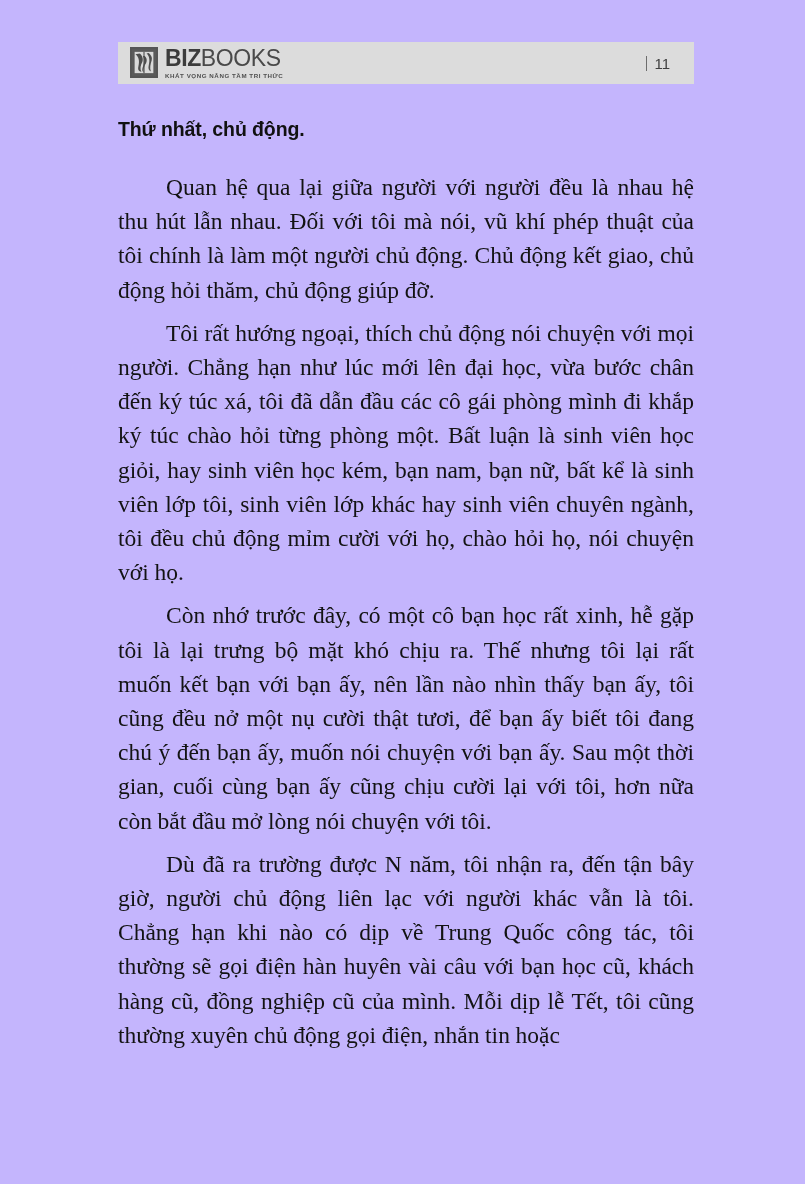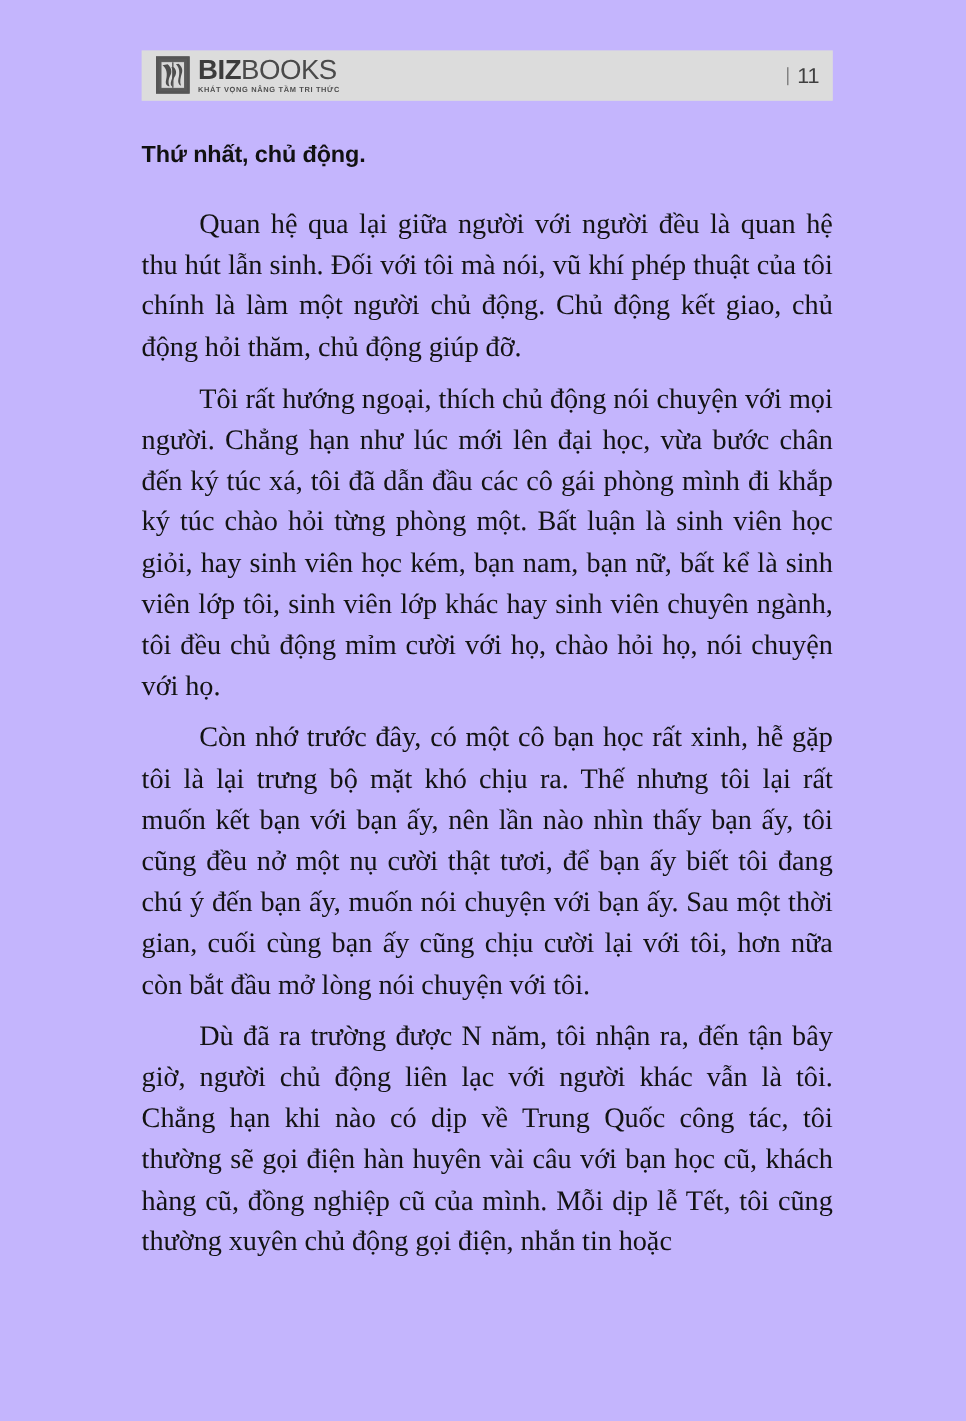--- a/index.html
+++ b/index.html
@@ -83,23 +83,23 @@
     letter-spacing: 0.55px;
     color: #4f4f4f;
     margin-top: 3px;
     white-space: nowrap;
   }
 
   .header-spacer { flex: 1 1 auto; }
 
   .folio {
     font-family: "Liberation Sans", sans-serif;
-    font-size: 18px;
+    font-size: 15px;
     color: #3f3f3f;
-    margin-right: 11px;
+    margin-right: 24px;
     display: flex;
     align-items: center;
     white-space: nowrap;
   }
   .folio .rule {
     display: inline-block;
     width: 1px;
     height: 15px;
     background: #6d6d6d;
     margin-right: 7px;
@@ -163,19 +163,19 @@
 
     <span class="folio">
         <span class="rule"></span>
         <span>11</span>
       </span>
   </div>
 
   <div class="content">
     <h2 class="section-title">Thứ nhất, chủ động.</h2>
 
-    <p class="para">Quan hệ qua lại giữa người với người đều là quan hệ thu hút lẫn sinh. Đối với tôi mà nói, vũ khí phép thuật của tôi chính là làm một người chủ động. Chủ động kết giao, chủ động hỏi thăm, chủ động giúp đỡ.</p>
+    <p class="para">Quan hệ qua lại giữa người với người đều là nhau hệ thu hút lẫn nhau. Đối với tôi mà nói, vũ khí phép thuật của tôi chính là làm một người chủ động. Chủ động kết giao, chủ động hỏi thăm, chủ động giúp đỡ.</p>
     <p class="para">Tôi rất hướng ngoại, thích chủ động nói chuyện với mọi người. Chẳng hạn như lúc mới lên đại học, vừa bước chân đến ký túc xá, tôi đã dẫn đầu các cô gái phòng mình đi khắp ký túc chào hỏi từng phòng một. Bất luận là sinh viên học giỏi, hay sinh viên học kém, bạn nam, bạn nữ, bất kể là sinh viên lớp tôi, sinh viên lớp khác hay sinh viên chuyên ngành, tôi đều chủ động mỉm cười với họ, chào hỏi họ, nói chuyện với họ.</p>
     <p class="para">Còn nhớ trước đây, có một cô bạn học rất xinh, hễ gặp tôi là lại trưng bộ mặt khó chịu ra. Thế nhưng tôi lại rất muốn kết bạn với bạn ấy, nên lần nào nhìn thấy bạn ấy, tôi cũng đều nở một nụ cười thật tươi, để bạn ấy biết tôi đang chú ý đến bạn ấy, muốn nói chuyện với bạn ấy. Sau một thời gian, cuối cùng bạn ấy cũng chịu cười lại với tôi, hơn nữa còn bắt đầu mở lòng nói chuyện với tôi.</p>
     <p class="para">Dù đã ra trường được N năm, tôi nhận ra, đến tận bây giờ, người chủ động liên lạc với người khác vẫn là tôi. Chẳng hạn khi nào có dịp về Trung Quốc công tác, tôi thường sẽ gọi điện hàn huyên vài câu với bạn học cũ, khách hàng cũ, đồng nghiệp cũ của mình. Mỗi dịp lễ Tết, tôi cũng thường xuyên chủ động gọi điện, nhắn tin hoặc</p>
   </div>
 
 </div>
 
 </body></html>

